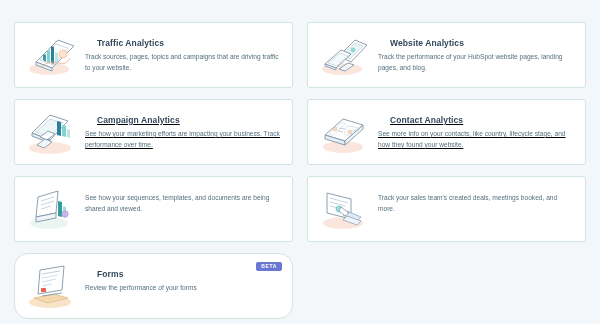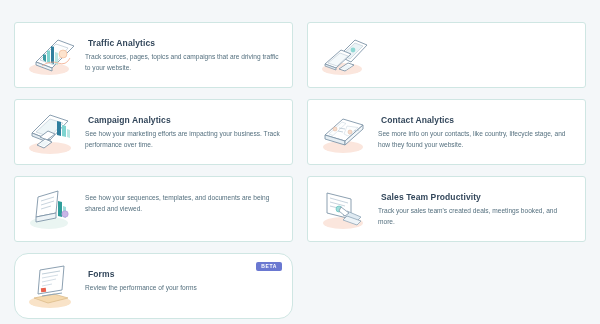--- a/index.html
+++ b/index.html
@@ -34,21 +34,21 @@
     position: relative;
     background: #ffffff;
     border: 1px solid #cfe6e3;
     border-radius: 3px;
     box-sizing: border-box;
     display: flex;
     align-items: flex-start;
     padding: 8px 10px 8px 8px;
     min-height: 52px;
   }
-  .card.h-tall { min-height: 60px; }
+  .card.h-tall { min-height: 60px; text-decoration: underline; }
   .card.h-forms { min-height: 62px; border-radius: 14px; }
 
   .illus {
     flex: 0 0 auto;
     width: 56px;
     height: 48px;
     margin-right: 6px;
     display: flex;
     align-items: center;
     justify-content: center;
@@ -59,21 +59,21 @@
     flex: 1 1 auto;
     padding-top: 8px;
     min-width: 0;
   }
 
   .card-title {
     font-size: 8.5px;
     font-weight: bold;
     color: #33475b;
     letter-spacing: 0.1px;
-    margin: 0 0 4px 3px;
+    margin: 0 0 4px 12px;
     line-height: 1.1;
   }
 
   .card-desc {
     font-size: 6.6px;
     color: #55707f;
     line-height: 1.65;
     margin: 0;
     max-width: 210px;
   }
@@ -128,20 +128,24 @@
           <path d="M22 24 L38 8 L50 13 L34 30 Z" fill="#ffffff" stroke="#7f95a8" stroke-width="0.9" stroke-linejoin="round"></path>
           <path d="M25 23 L38 11 L46 14 L33 27 Z" fill="#eaf3f6" stroke="#b9c8d4" stroke-width="0.6"></path>
           <circle cx="36" cy="18" r="2.4" fill="#8fd8d4"></circle>
           <path d="M8 32 L24 18 L34 22 L19 36 Z" fill="#ffffff" stroke="#7f95a8" stroke-width="0.9" stroke-linejoin="round"></path>
           <path d="M8 32 L19 36 L19 38 L8 34 Z" fill="#e6eef3" stroke="#7f95a8" stroke-width="0.8"></path>
           <path d="M11 31 L23 21 L31 24 L20 34 Z" fill="#f4f9fb" stroke="#b9c8d4" stroke-width="0.6"></path>
           <path d="M22 37 L31 31 L37 33 L28 39 Z" fill="#ffffff" stroke="#7f95a8" stroke-width="0.9" stroke-linejoin="round"></path>
           <path d="M24 36.5 L30.5 32.5 L35 34 L28.5 38 Z" fill="#eef5f8"></path>
         </svg>
       </div>
+      <div class="card-body">
+        <div class="card-title">Website Analytics</div>
+        <div class="card-desc">Track the performance of your HubSpot website pages, landing pages, and blog.</div>
+      </div>
     </div>
 
     <div class="card h-tall">
       <div class="illus">
         <svg width="54" height="50" viewBox="0 0 54 50">
           <ellipse cx="26" cy="41" rx="21" ry="6" fill="#fbe6dd"></ellipse>
           <path d="M8 26 L26 8 L44 14 L26 33 Z" fill="#ffffff" stroke="#7f95a8" stroke-width="0.9" stroke-linejoin="round"></path>
           <path d="M8 26 L26 33 L26 36 L8 29 Z" fill="#e6eef3" stroke="#7f95a8" stroke-width="0.9" stroke-linejoin="round"></path>
           <path d="M12 25 L26 12 L39 16 L26 30 Z" fill="#eef6f8" stroke="#b9c8d4" stroke-width="0.6"></path>
           <path d="M33 28 L33 14 L37 15 L37 29 Z" fill="#2f7f9e"></path>
@@ -207,21 +211,20 @@
           <path d="M13 13 L31 18" stroke="#b9c8d4" stroke-width="0.8"></path>
           <path d="M13 17 L28 21" stroke="#b9c8d4" stroke-width="0.8"></path>
           <path d="M13 21 L25 24" stroke="#b9c8d4" stroke-width="0.8"></path>
           <circle cx="22" cy="24" r="3" fill="#9fdedb" stroke="#58b8b4" stroke-width="0.6"></circle>
           <path d="M30 26 L44 32 L40 36 L26 30 Z" fill="#dfeaf2" stroke="#8fa6b8" stroke-width="0.8" stroke-linejoin="round"></path>
           <path d="M30 31 L44 36 L40 40 L26 35 Z" fill="#eef4f8" stroke="#8fa6b8" stroke-width="0.8" stroke-linejoin="round"></path>
           <path d="M24 22 L32 28 L28 31 L22 26 Z" fill="#ffffff" stroke="#7f95a8" stroke-width="0.8" stroke-linejoin="round"></path>
         </svg>
       </div>
       <div class="card-body">
-        <div class="card-title">Sales Team Productivity</div>
         <div class="card-desc">Track your sales team's created deals, meetings booked, and more.</div>
       </div>
     </div>
 
     <div class="card h-forms forms-row">
       <div class="illus">
         <svg width="54" height="52" viewBox="0 0 54 52">
           <ellipse cx="26" cy="42" rx="21" ry="6" fill="#f9e3c8"></ellipse>
           <path d="M14 34 L16 10 L40 6 L38 30 Z" fill="#ffffff" stroke="#7f95a8" stroke-width="0.9" stroke-linejoin="round"></path>
           <path d="M18 14 L36 11" stroke="#b9c8d4" stroke-width="0.9"></path>

